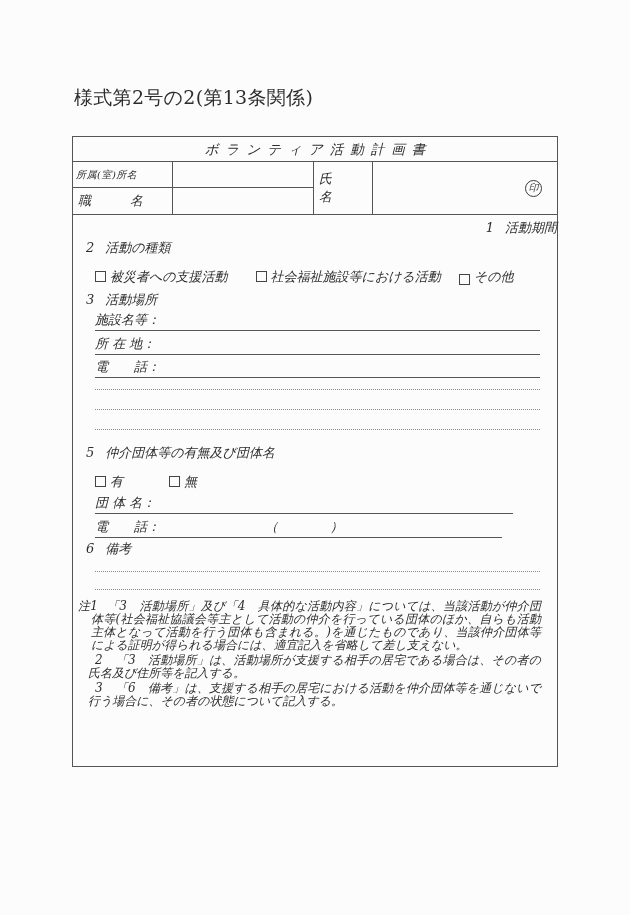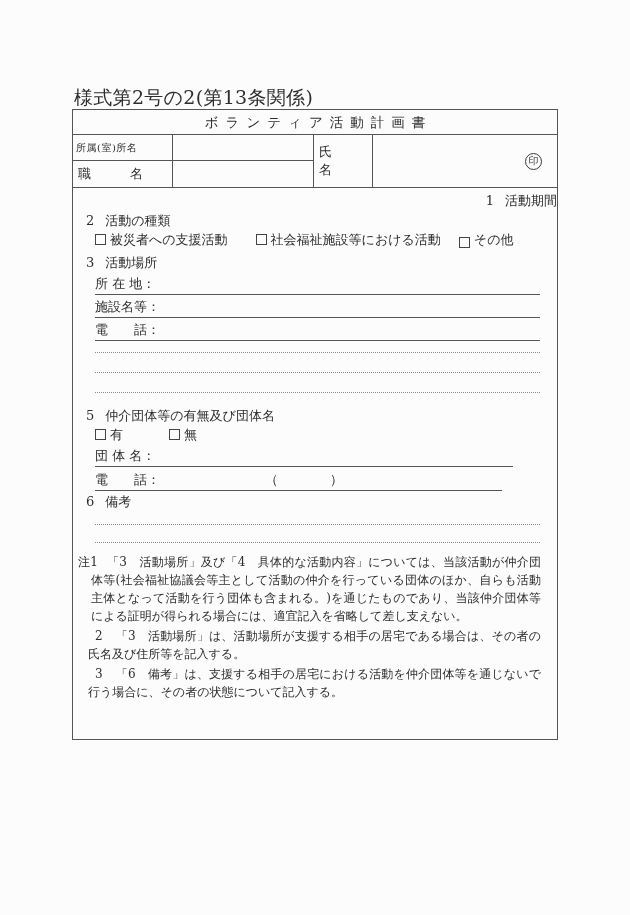--- a/index.html
+++ b/index.html
@@ -7,22 +7,23 @@
   body { background:#f2f2f2; }
   .page {
     position:relative; width:630px; height:915px;
     background:#fcfcfc; color:#2d2d2d;
     font-family:"DejaVu Serif","Liberation Serif",serif;
     font-size:13px;
   }
   .doc-label { position:absolute; top:85px; left:74px; font-size:19px; letter-spacing:0.3px; }
 
   .form-box {
-    position:absolute; left:72px; top:109px; width:486px; height:631px;
+    position:absolute; left:72px; top:136px; width:486px; height:631px;
     border:1px solid #555;
+    font-style:italic;
   }
   .form-title {
     height:25px; line-height:25px; text-align:center;
     letter-spacing:7px; text-indent:7px; font-size:13.5px;
     border-bottom:1px solid #555;
   }
 
   .header-grid {
     display:grid;
     grid-template-columns:100px 141px 59px 1fr;
@@ -43,21 +44,21 @@
   }
 
   .form-body { line-height:17px; }
   .sec-title { padding-left:13px; }
   .sec-num { display:inline-block; min-width:8px; }
   .sec-text { margin-left:11px; }
 
   .s1 { margin-top:4px;text-align:right; }
   .date-line { margin-top:3px; padding-left:97px; }
   .s2 { margin-top:3px; }
-  .cb-row { margin-top:2px; padding-left:22px; display:flex; align-items:center; }
+  .cb-row { margin-top:12px; padding-left:22px; display:flex; align-items:center; }
   .cb-item { display:flex; align-items:center; }
   .cbx { width:11px; height:11px; border:1px solid #444; margin-right:4px; flex:none; background:#fcfcfc; }
   .gap-a { margin-left:28px; } .gap-b { margin-left:18px;align-items:flex-end; } .gap-c { margin-left:46px; }
 
   .s3 { margin-top:6px; }
   .uline {
     margin:3px 17px 0 22px; border-bottom:1px solid #555;
     padding-bottom:2px; display:flex;
   }
   .uline .fill { flex:1; }
@@ -68,21 +69,21 @@
   .d1 { height:12px; } .d2 { height:20px; } .d3 { height:20px; }
 
   .s5 { margin-top:14px; }
   .team  { margin-top:4px; margin-right:44px; }
   .ph5   { margin-top:4px; margin-right:55px; }
   .parens { margin-left:105px; }
 
   .s6 { margin-top:2px; }
   .d6a { height:15px; } .d6b { height:18px; }
 
-  .notes { margin:10px 16px 0 5px; font-size:12px; line-height:18px; text-align:justify; }
+  .notes { margin:10px 16px 0 5px; font-size:12px; line-height:13px; text-align:justify; }
   .note-1 { padding-left:13px; text-indent:-13px; }
   .note-m1 { margin-right:9px; }
   .note-23 { padding-left:10px; text-indent:7px; margin-top:2px; }
   .note-m23 { margin-right:13px; }
 </style>
 </head>
 <body>
 
 <div class="page">
   <div class="doc-label">様式第2号の2(第13条関係)</div>
@@ -123,26 +124,26 @@
         </span>
         <span class="cb-item gap-b">
           <span class="cbx"></span>
           <span>その他</span>
         </span>
       </div>
 
       <div class="sec-title s3">
         <span class="sec-num">3</span><span class="sec-text">活動場所</span>
       </div>
+      <div class="uline">
+        <span>施設名等：</span>
+        <span class="fill"></span>
+      </div>
       <div class="uline u2">
         <span>所 在 地：</span>
-        <span class="fill"></span>
-      </div>
-      <div class="uline">
-        <span>施設名等：</span>
         <span class="fill"></span>
       </div>
       <div class="uline u3">
         <span>電　　話：</span>
         <span class="fill"></span>
       </div>
 
       <div class="dotted d1"></div>
       <div class="dotted d2"></div>
       <div class="dotted d3"></div>

